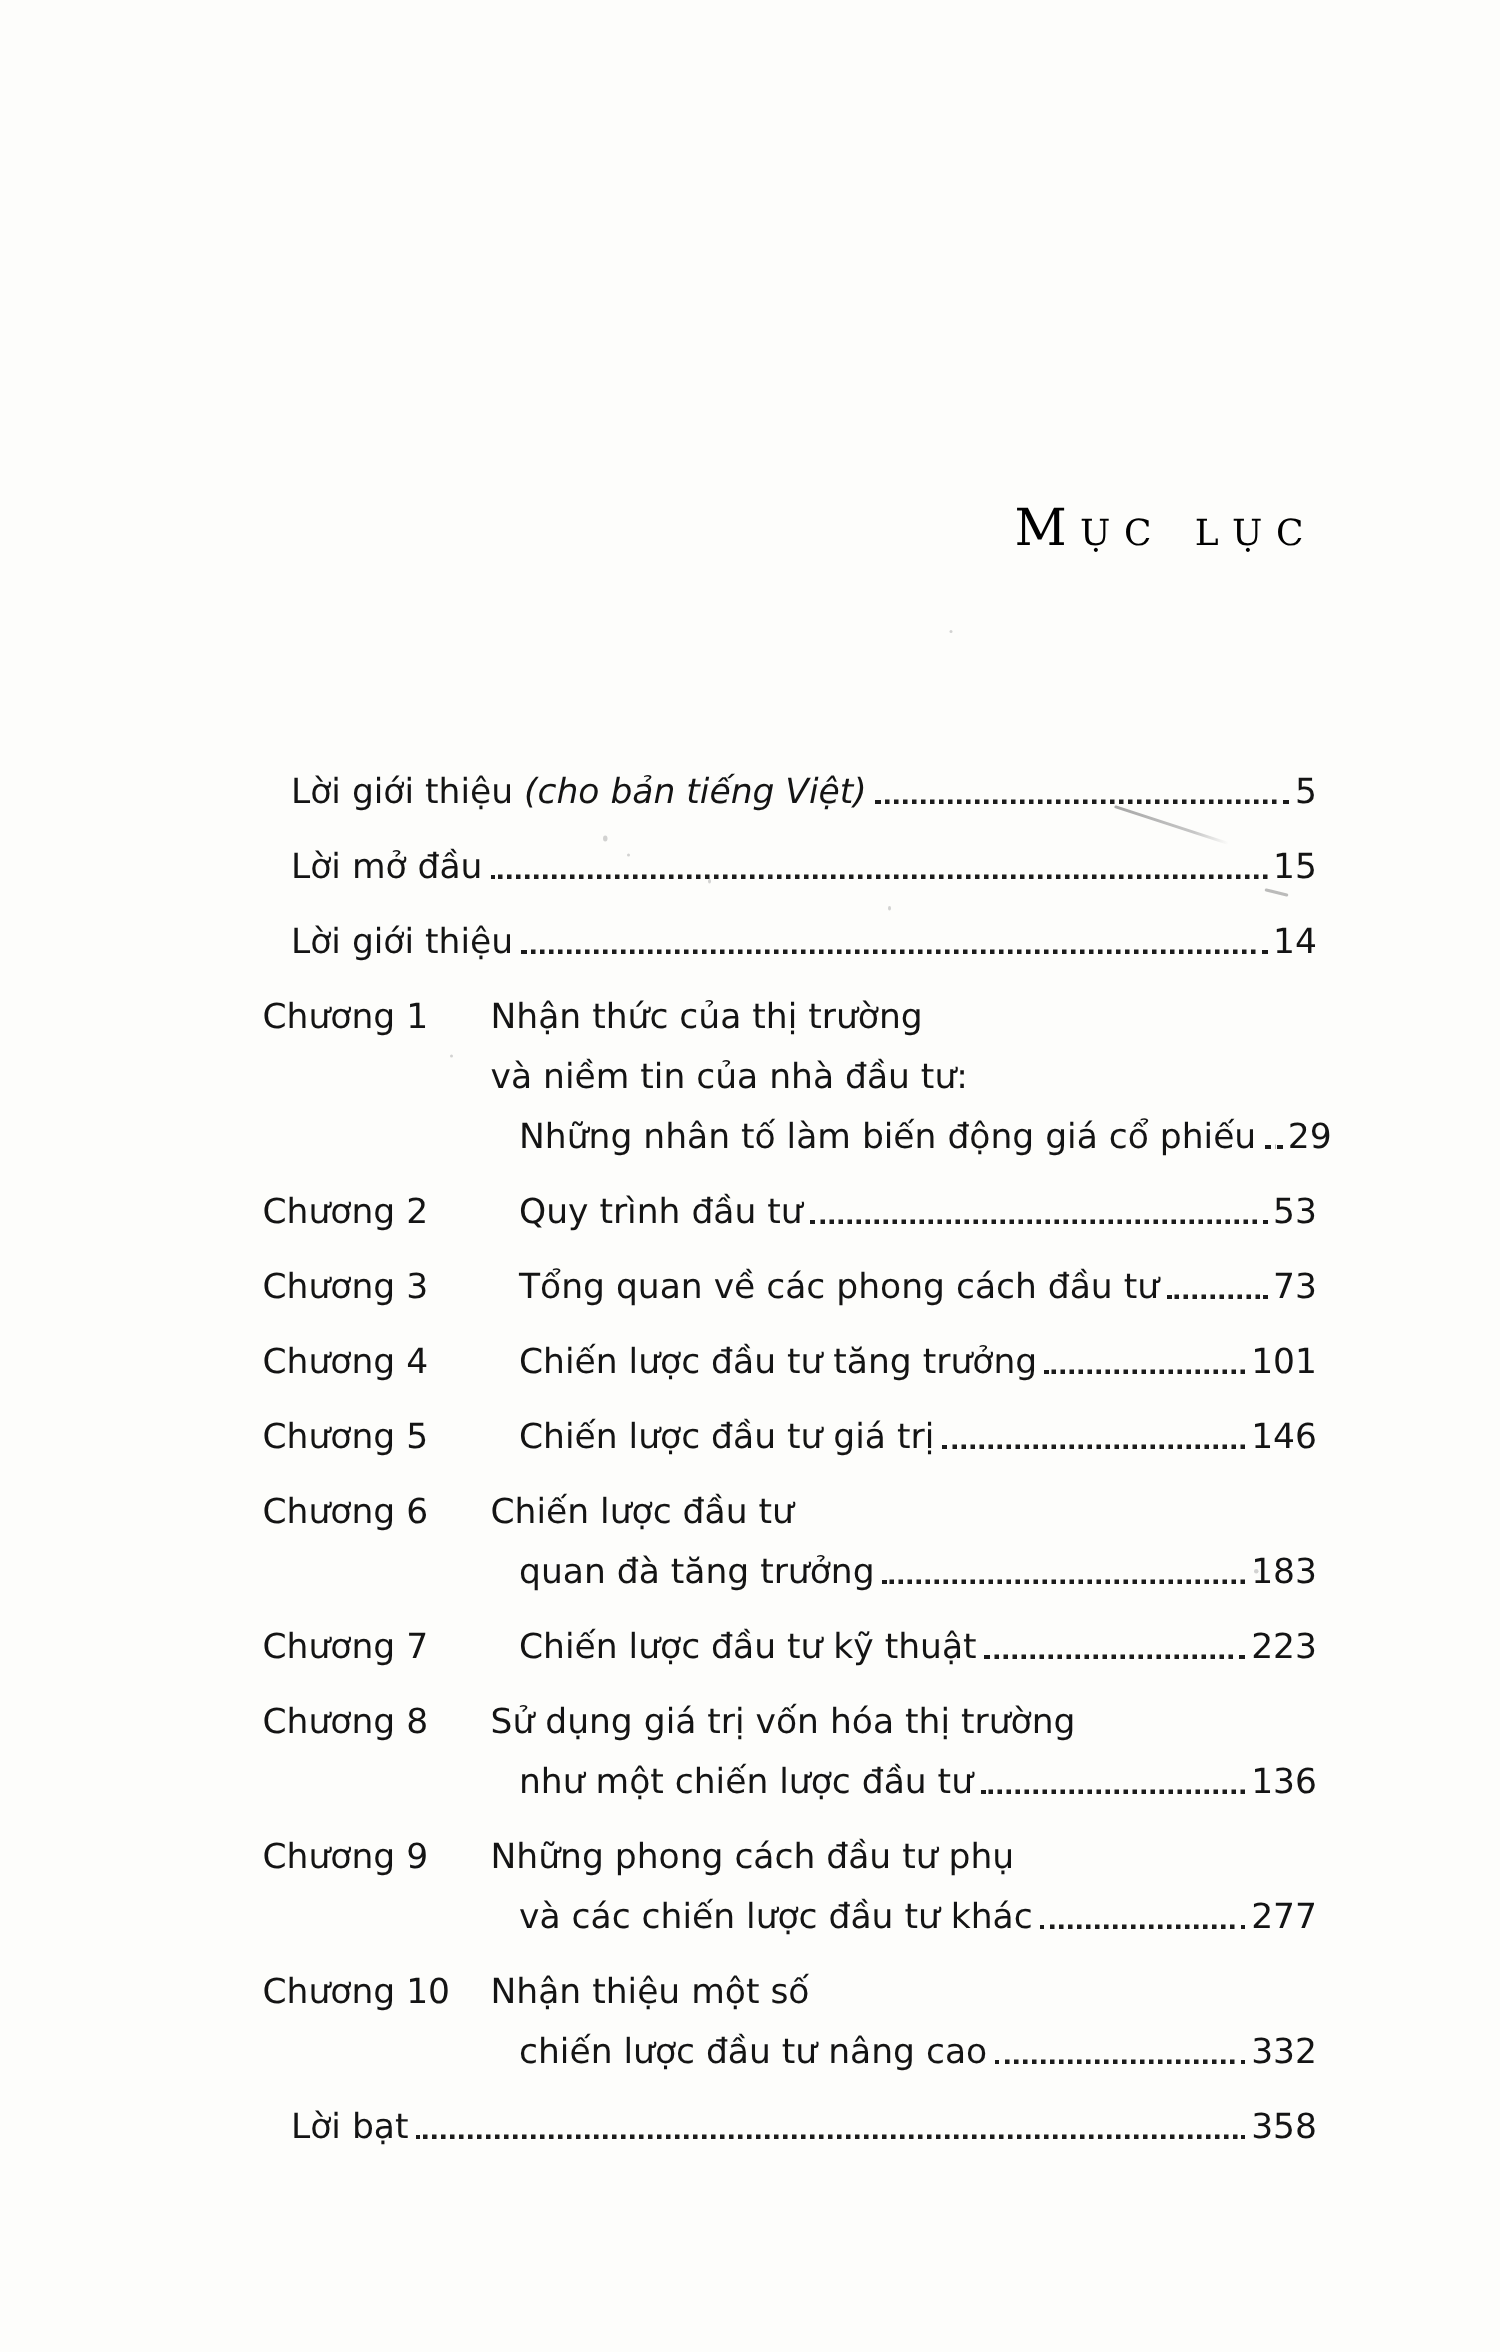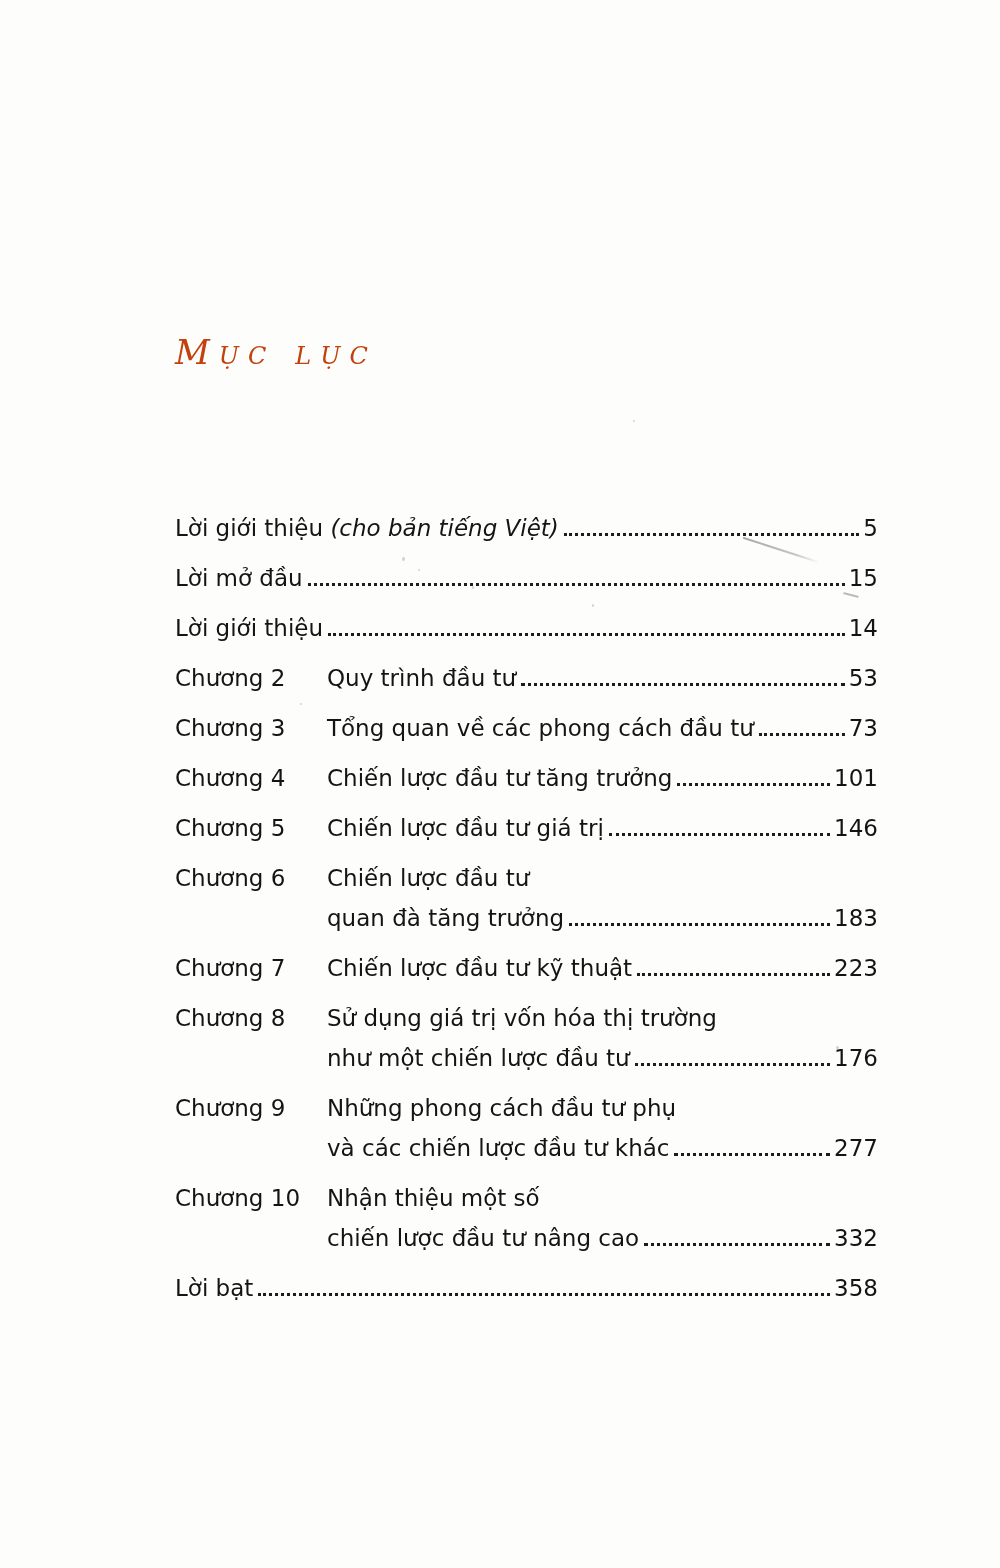--- a/index.html
+++ b/index.html
@@ -11,41 +11,40 @@
     overflow: hidden;
     font-family: "DejaVu Sans", sans-serif;
     color: #141414;
   }
   .title {
     position: absolute;
     top: 332px;
     left: 175px;
     width: 703px;
     margin: 0;
-    text-align: left;
+    text-align: right;
     font-family: "DejaVu Serif", serif;
     font-weight: normal;
     font-size: 34px;
     letter-spacing: 9px;
     font-variant: small-caps;
-    color: #c2410c;
-    font-style: italic;
+    color: #000000;
   }
   .toc {
     position: absolute;
     top: 508px;
     left: 175px;
     width: 703px;
     font-size: 23px;
     line-height: 40px;
   }
   .entry { margin-bottom: 10px; }
   .front-block { margin-bottom: 8px; }
   .row { display: flex; align-items: flex-end; }
-  .row .txt { white-space: nowrap; flex-shrink: 0; }
+  .row .txt { white-space: nowrap; flex-shrink: 0; margin-left: 19px; }
   .it { font-style: italic; }
   .dots {
     flex: 1;
     min-width: 12px;
     border-bottom: 3px dotted #1c1c1c;
     margin: 0 4px 12px 5px;
     height: 0;
   }
   .pg { white-space: nowrap; flex-shrink: 0; }
   .chapter { display: flex; }
@@ -92,20 +91,32 @@
         <span class="dots"></span>
         <span class="pg">15</span>
       </div>
       <div class="entry row">
         <span class="txt">Lời giới thiệu </span>
         <span class="dots"></span>
         <span class="pg">14</span>
       </div>
     </div>
 
+    <div class="entry chapter">
+      <div class="chlabel">Chương 1</div>
+      <div class="chtitle">
+        <div>Nhận thức của thị trường</div>
+        <div>và niềm tin của nhà đầu tư:</div>
+        <div class="row">
+          <span class="txt">Những nhân tố làm biến động giá cổ phiếu</span>
+          <span class="dots"></span>
+          <span class="pg">29</span>
+        </div>
+      </div>
+    </div>
 
     <div class="entry chapter">
       <div class="chlabel">Chương 2</div>
       <div class="chtitle">
         <div class="row">
           <span class="txt">Quy trình đầu tư</span>
           <span class="dots"></span>
           <span class="pg">53</span>
         </div>
       </div>
@@ -167,21 +178,21 @@
       </div>
     </div>
 
     <div class="entry chapter">
       <div class="chlabel">Chương 8</div>
       <div class="chtitle">
         <div>Sử dụng giá trị vốn hóa thị trường</div>
         <div class="row">
           <span class="txt">như một chiến lược đầu tư</span>
           <span class="dots"></span>
-          <span class="pg">176</span>
+          <span class="pg">136</span>
         </div>
       </div>
     </div>
 
     <div class="entry chapter">
       <div class="chlabel">Chương 9</div>
       <div class="chtitle">
         <div>Những phong cách đầu tư phụ</div>
         <div class="row">
           <span class="txt">và các chiến lược đầu tư khác</span>

